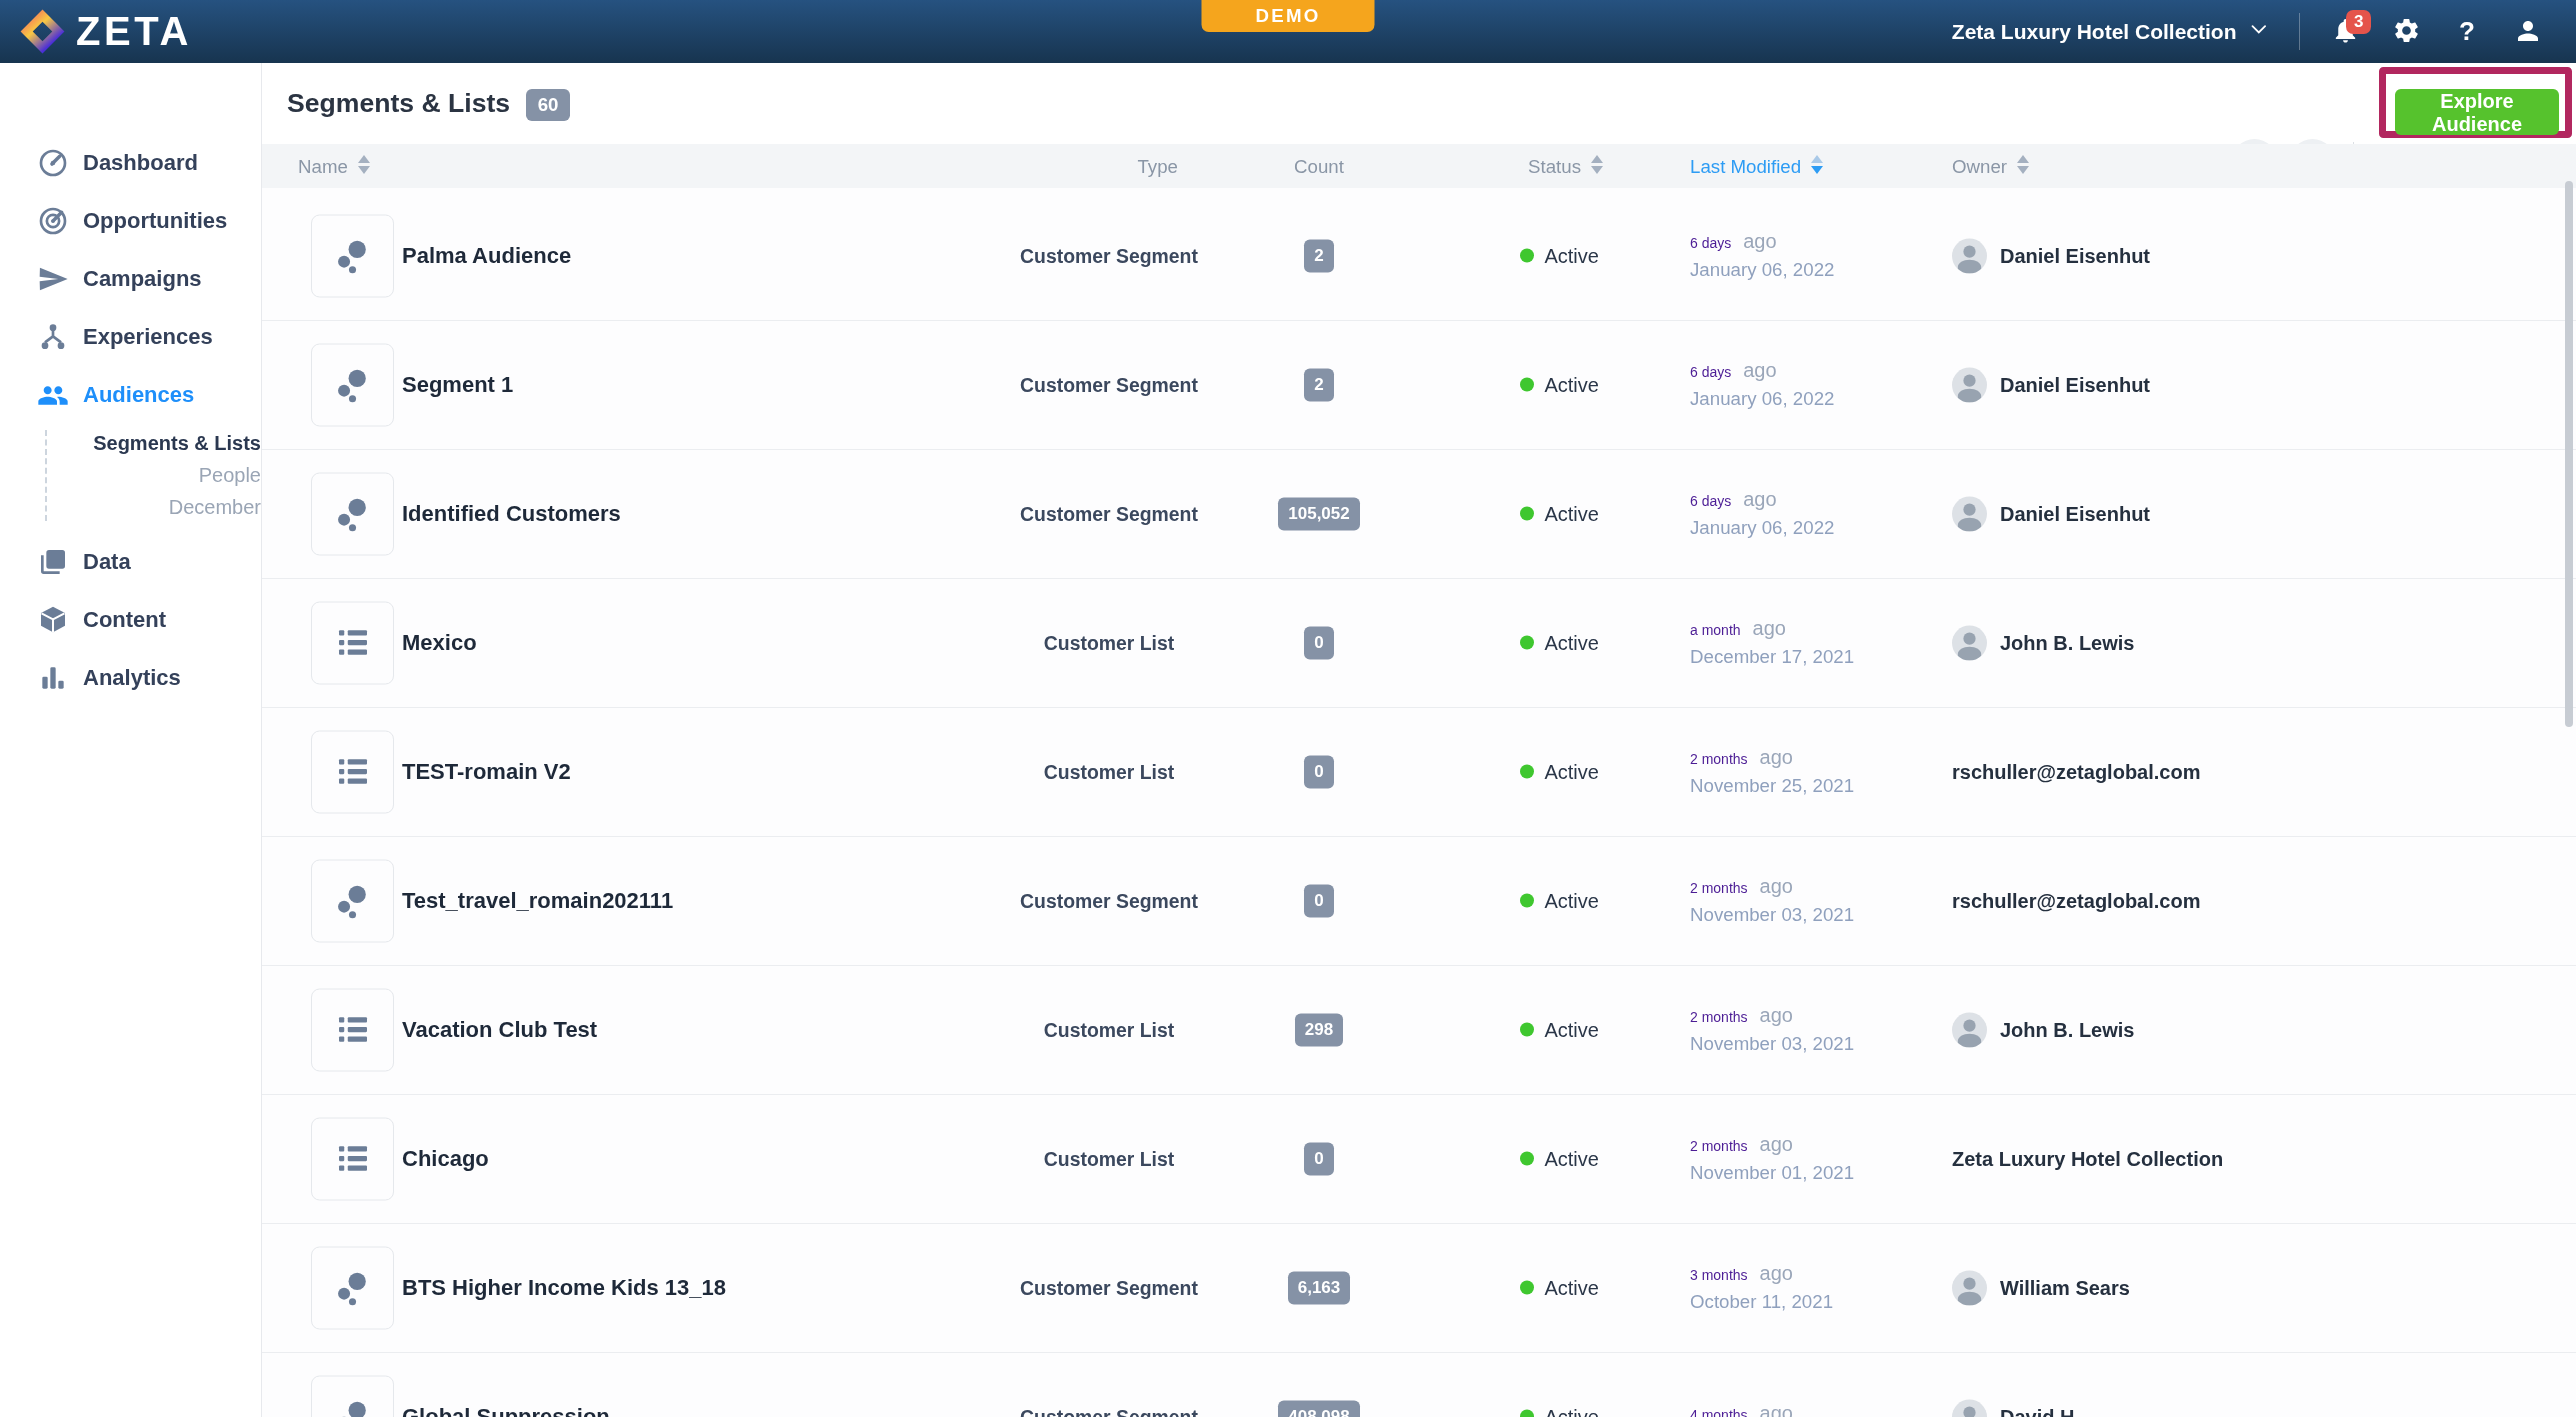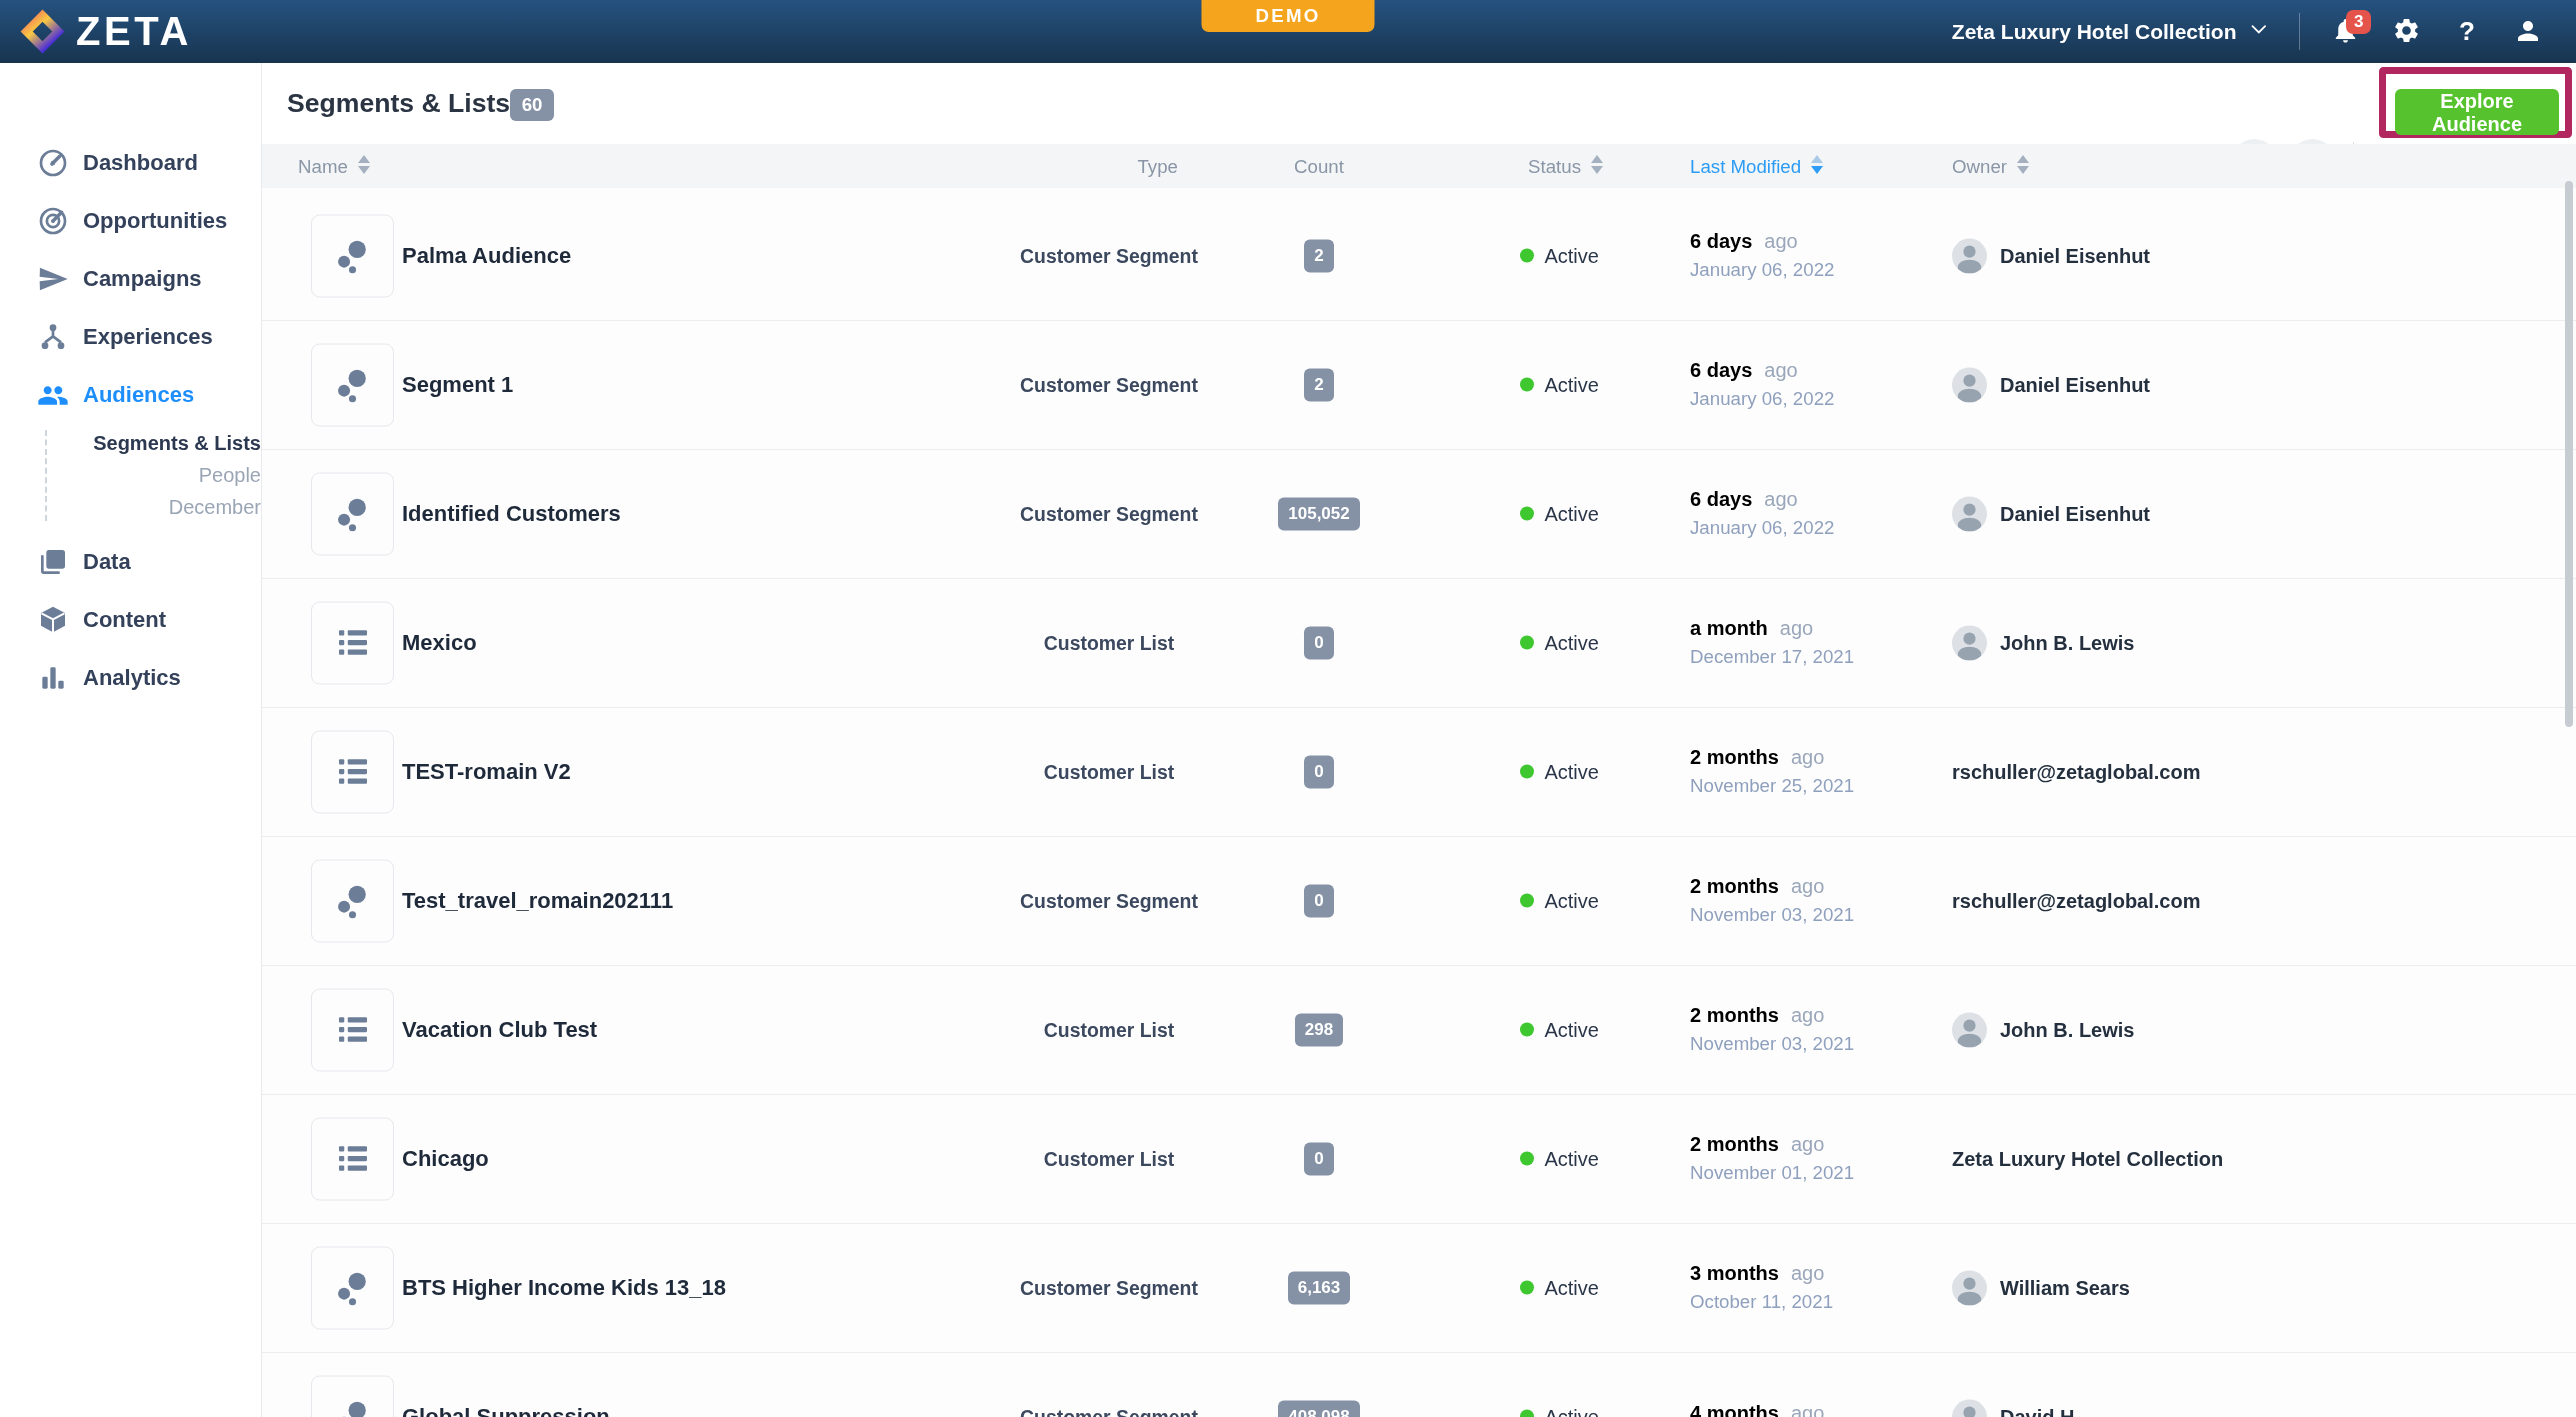--- a/index.html
+++ b/index.html
@@ -32,21 +32,21 @@
   .side-item.active .s-label{color:#1e8ffa;}
   .sub-block{position:relative;padding:2.9px 0 10px 0;}
   .sub-line{position:absolute;left:45px;top:5.8px;bottom:11.5px;border-left:2.2px dashed #cdd5de;}
   .sub-item{height:32px;line-height:32px;padding-left:83px;font-size:20px;color:#9aa5b5;cursor:pointer;}
   .sub-item.active{color:#2b3850;font-weight:700;}
 
   
   .content-head{position:absolute;left:262px;top:63px;right:0;height:81px;background:#fff;}
   .page-title{position:absolute;left:25px;top:0;height:81px;line-height:81px;
               font-size:26.6px;font-weight:700;color:#2b3442;}
-  .title-badge{display:inline-block;vertical-align:middle;background:#8592a6;color:#fff;
+  .title-badge{display:inline-block;vertical-align:middle;margin-left:16px;background:#8592a6;color:#fff;
                font-size:18.7px;font-weight:600;border-radius:5.8px;padding:4.3px 11.5px;line-height:23px;}
   .round-btn{position:absolute;top:76px;width:45px;height:45px;border-radius:50%;background:#edf0f3;
              display:flex;align-items:center;justify-content:center;cursor:pointer;}
   .head-divider{position:absolute;top:79px;width:1.4px;height:40px;background:#dbdfe4;}
   .hl-box{position:absolute;left:2379px;top:67px;width:193px;height:71px;box-sizing:border-box;
           border:7.2px solid #b2275f;border-radius:4.3px;z-index:6;pointer-events:none;}
   .explore-btn{position:absolute;left:2395px;top:89px;width:164px;height:46px;background:#56c22d;
                border:none;border-radius:5.8px;color:#fff;font-size:20px;font-weight:700;
                font-family:inherit;cursor:pointer;z-index:7;}
 
@@ -70,21 +70,21 @@
              font-size:22px;font-weight:700;color:#1e2939;white-space:nowrap;}
   .cell-type{position:absolute;left:739px;width:216px;top:50%;transform:translateY(-50%);
              text-align:center;font-size:19.4px;color:#3b485e;font-weight:bold;}
   .cell-count{position:absolute;left:949px;width:216px;top:50%;transform:translateY(-50%);text-align:center;}
   .count-badge{display:inline-block;background:#8592a6;color:#fff;font-size:17px;font-weight:700;
                border-radius:5.8px;padding:6.5px 10px;}
   .cell-status{position:absolute;left:1258px;top:50%;transform:translateY(-50%);
                display:flex;align-items:center;gap:10px;font-size:20px;color:#2a3648;}
   .dot{width:14.4px;height:14.4px;border-radius:50%;background:#3fc72f;}
   .cell-mod{position:absolute;left:1428px;top:50%;transform:translateY(-50%);white-space:nowrap;}
-  .mod-rel{font-size:20px;font-weight:700;color:#000000;}
+  .mod-rel{font-size:14px;font-weight:400;color:#4c1d95;}
   .mod-ago{font-size:20px;color:#9aa6b9;margin-left:12px;font-weight:400;}
   .mod-date{font-size:18.7px;color:#8fa0bd;margin-top:6.5px;}
   .cell-owner{position:absolute;left:1690px;top:50%;transform:translateY(-50%);
               display:flex;align-items:center;gap:13px;font-size:20px;font-weight:700;color:#25303f;white-space:nowrap;justify-content:center;}
   .avatar{width:35px;height:35px;border-radius:50%;background:#dde1e6;overflow:hidden;flex:0 0 35px;
           display:flex;align-items:flex-end;justify-content:center;}
   .scroll-thumb{position:absolute;right:2.9px;top:181px;width:8.6px;height:546px;border-radius:4.3px;background:#c7ccd3;z-index:8;}
 </style>
 </head>
 <body>

